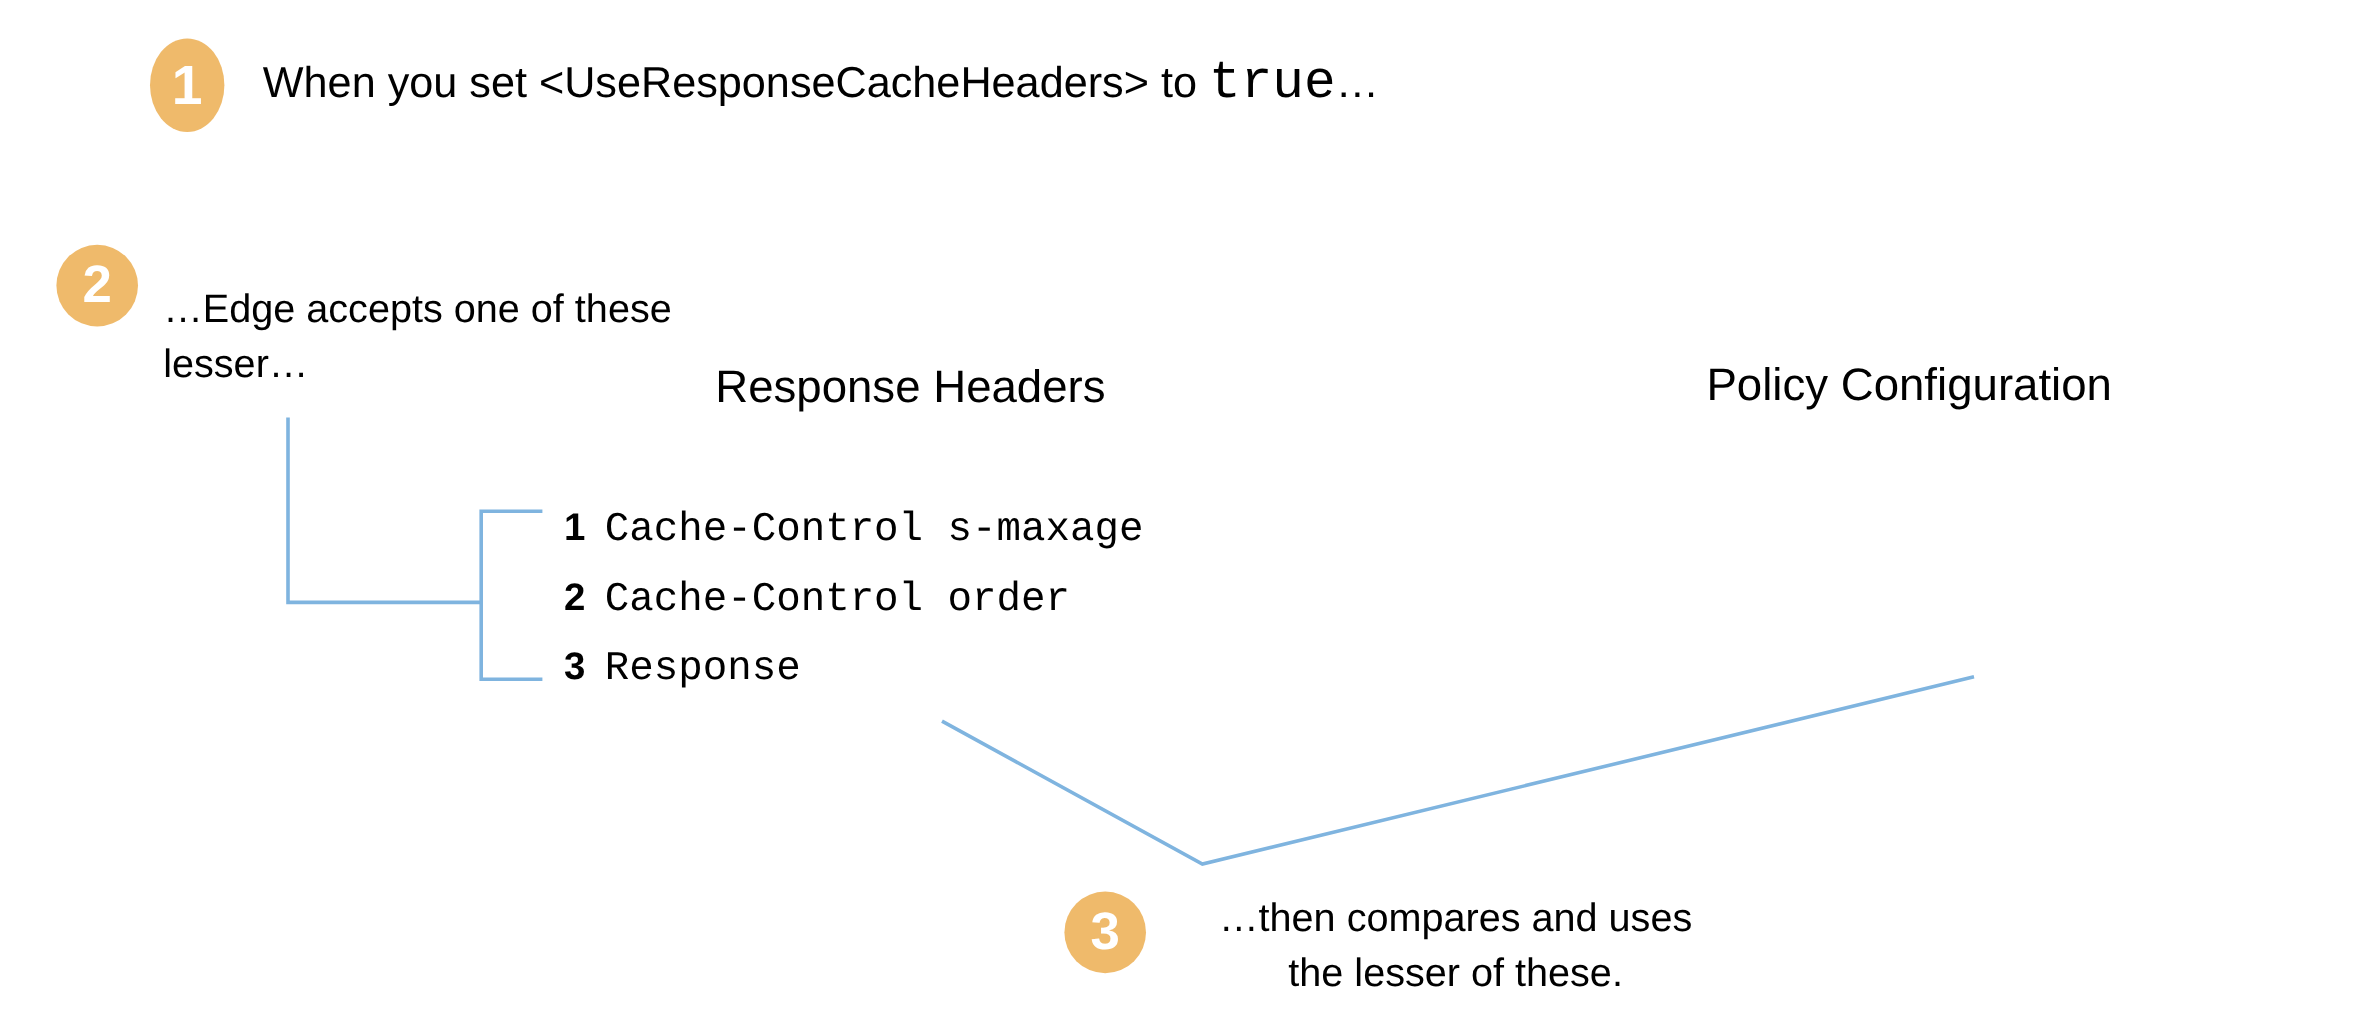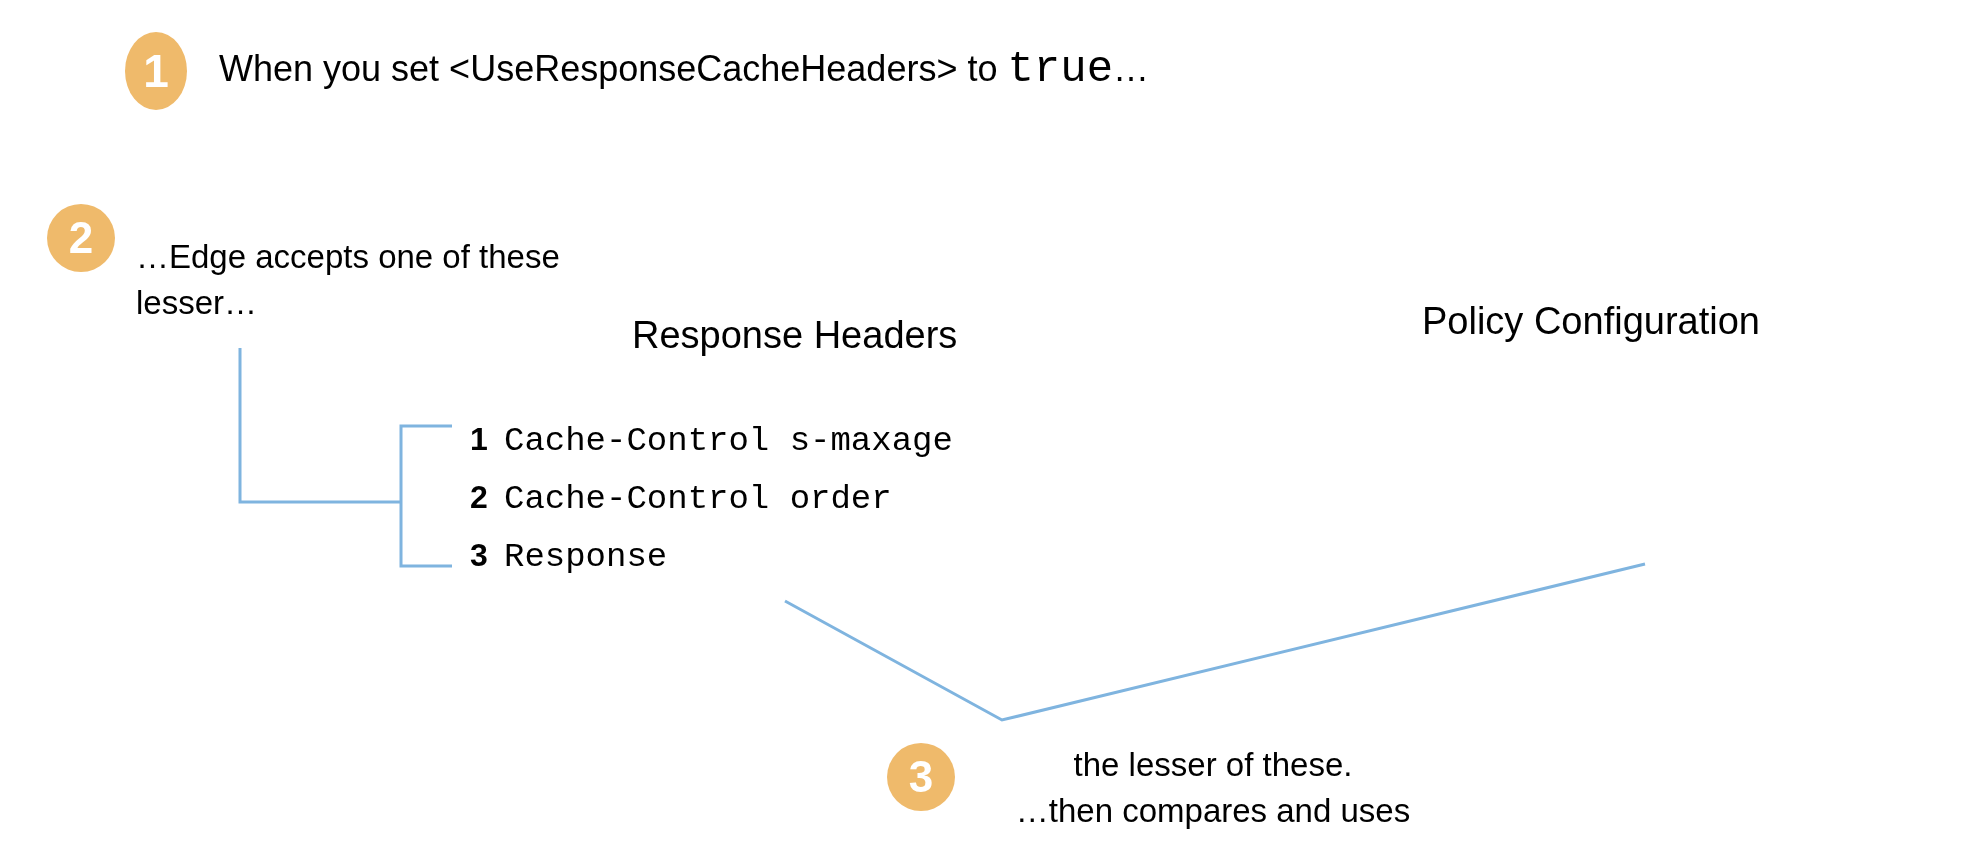--- a/index.html
+++ b/index.html
@@ -88,22 +88,21 @@
 
   
   .col-heading {
     position: absolute;
     font-size: 38px;
     line-height: 46px;
     white-space: nowrap;
   }
   .heading-response {
     left: 596px;
-    top: 312px;
-    margin-left: 36px;
+    top: 300px;
   }
   .heading-policy {
     left: 1422px;
     top: 298px;
     text-align: right;
   }
 
   
   .precedence-list {
     position: absolute;
@@ -202,17 +201,17 @@
     <li>
       <span class="rank">3</span>
       <span>Response</span>
     </li>
   </ul>
 
   <div class="col-heading heading-policy">Policy Configuration</div>
 
   <div class="badge badge-3">3</div>
   <div class="step3-text">
+    <div>…then compares and uses</div>
     <div>the lesser of these.</div>
-    <div>…then compares and uses</div>
   </div>
 
 </div>
 
 </body></html>

